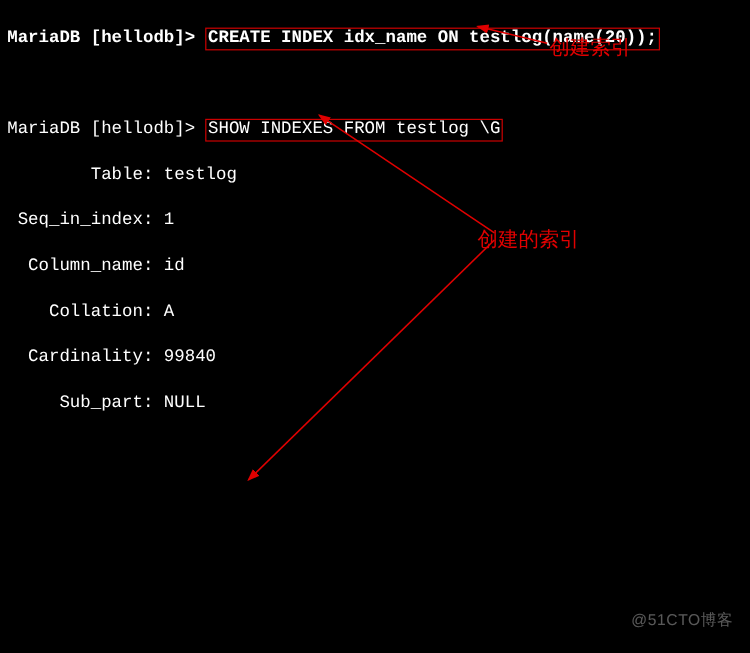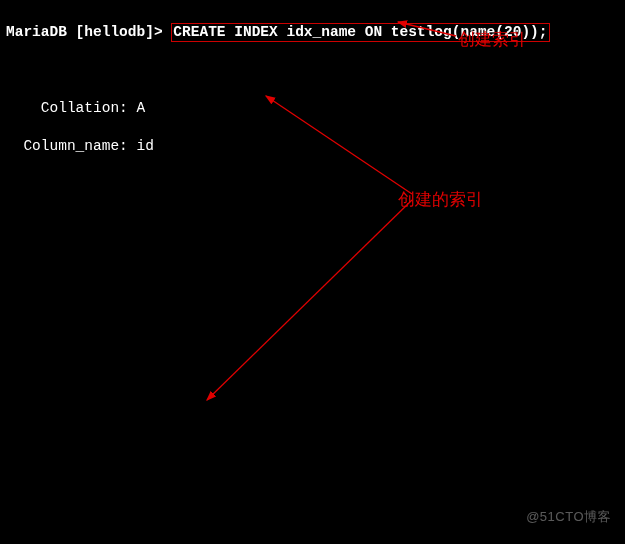--- a/index.html
+++ b/index.html
@@ -56,22 +56,27 @@
     pointer-events: none;
     text-align: center;
   }
 </style>
 </head>
 <body>
 
 <div class="terminal">
 <span class="line"><span class="bold"><span>MariaDB [hellodb]&gt; </span><span class="box-red">CREATE INDEX idx_name ON testlog(name(20));</span></span></span>
 <span class="line"> </span>
+<span class="line"><span><span>MariaDB [hellodb]&gt; </span><span class="box-red">SHOW INDEXES FROM testlog \G</span></span></span>
+<span class="line">        Table: testlog</span>
+<span class="line"> Seq_in_index: 1</span>
+<span class="line">  Column_name: id</span>
 <span class="line">    Collation: A</span>
-<span class="line">  Column_name: id</span>
+<span class="line">  Cardinality: 99840</span>
+<span class="line">     Sub_part: NULL</span>
 
 
 
 
 
 
 
 
 
 

